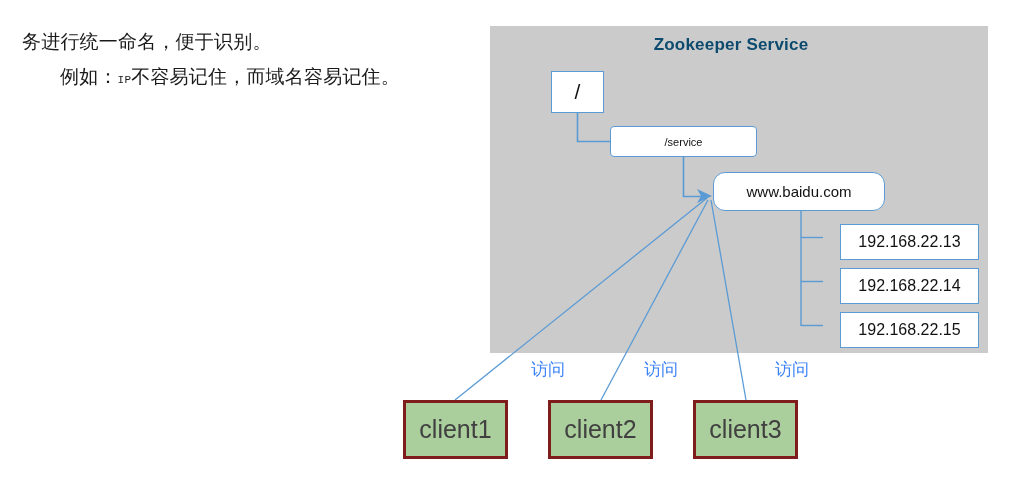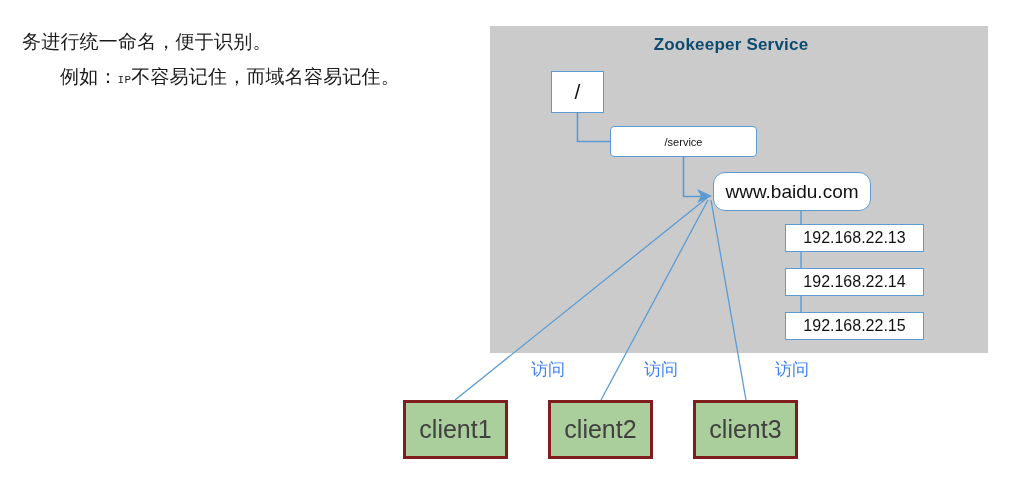--- a/index.html
+++ b/index.html
@@ -37,22 +37,22 @@
 
   
   .node{
     position:absolute;background:#ffffff;
     border:1.6px solid #5b9bd5;
     display:flex;align-items:center;justify-content:center;
     color:#111111;box-sizing:border-box;
   }
   #node-root{left:551px;top:71px;width:53px;height:42px;font-size:21px;}
   #node-service{left:610px;top:126px;width:147px;height:31px;border-radius:4px;font-size:11px;}
-  #node-domain{left:713px;top:172px;width:158px;height:39px;border-radius:12px;font-size:19px;}
-  .node-ip{left:785px;width:139px;height:28px;font-size:16px;}
+  #node-domain{left:713px;top:172px;width:172px;height:39px;border-radius:12px;font-size:15px;}
+  .node-ip{left:840px;width:139px;height:36px;font-size:16px;}
   #node-ip-0{top:224px;}
   #node-ip-1{top:268px;}
   #node-ip-2{top:312px;}
 
   
   .client{
     position:absolute;top:400px;width:105px;height:59px;
     background:#aacf9c;border:3px solid #7f1d1d;
     display:flex;align-items:center;justify-content:center;
     font-size:25px;color:#404040;box-sizing:border-box;

